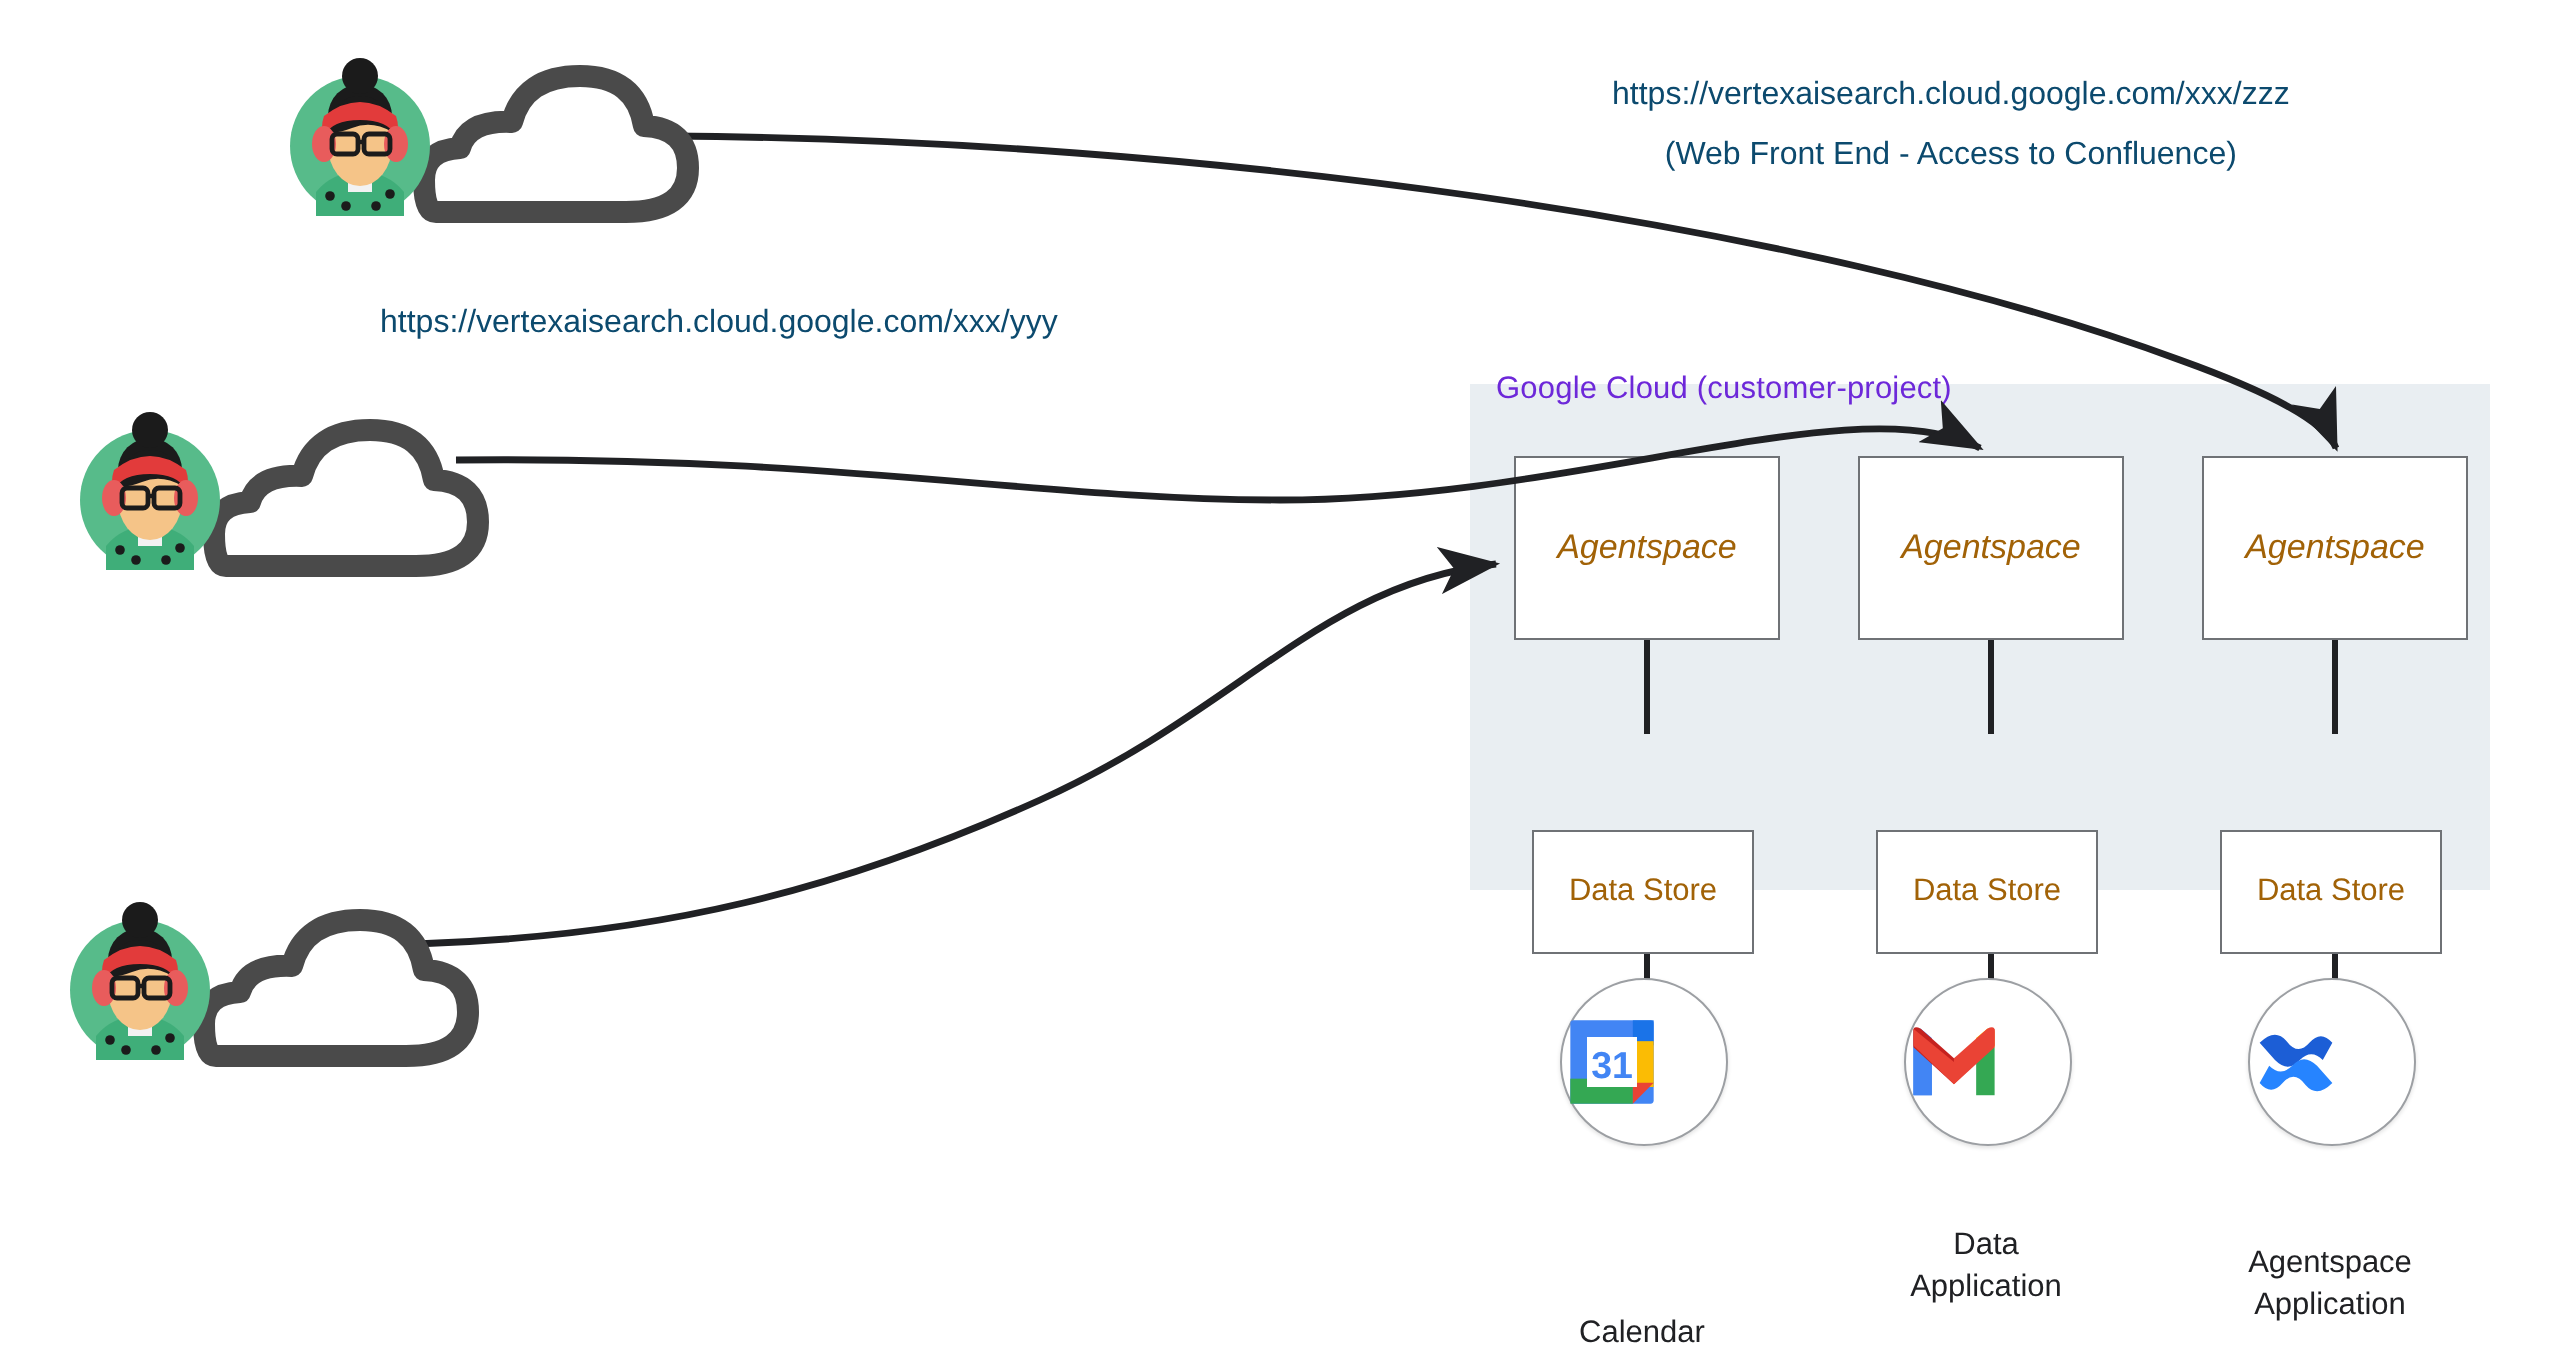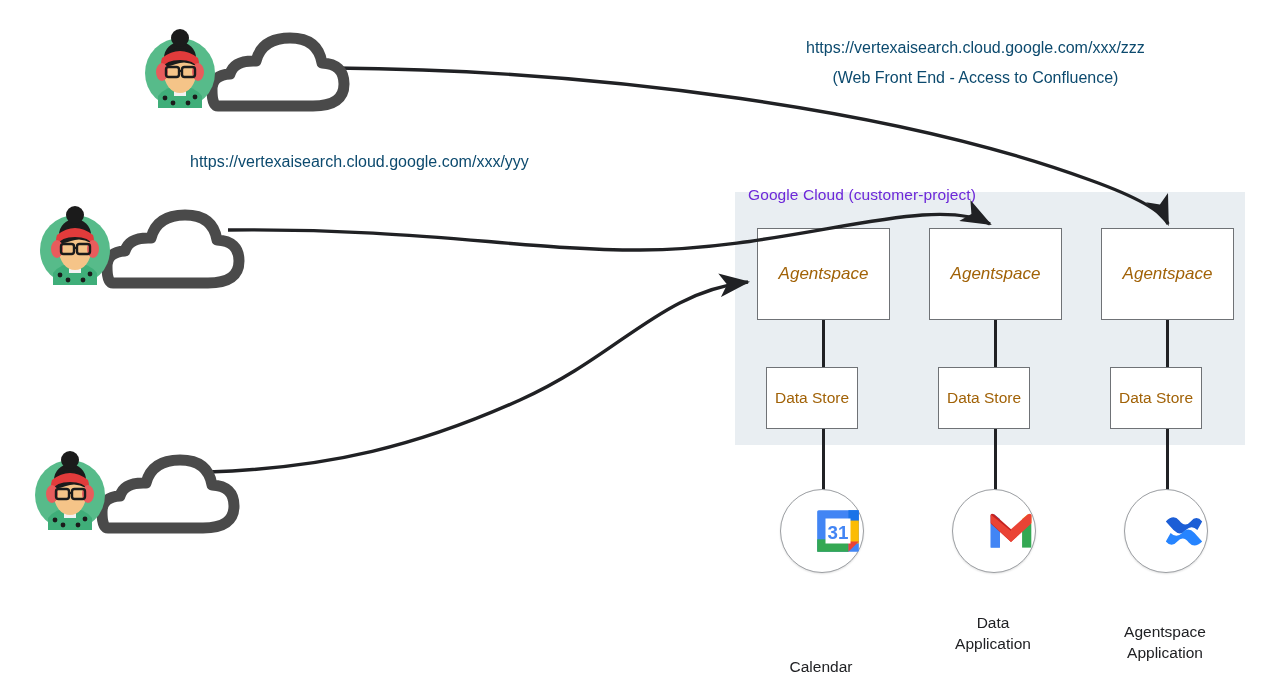--- a/index.html
+++ b/index.html
@@ -19,39 +19,39 @@
     font-size:15.5px;color:#6d28d9;letter-spacing:.1px;white-space:nowrap;
   }
 
   
   .node-box{
     position:absolute;background:#ffffff;border:1.6px solid #6f7276;
     display:flex;align-items:center;justify-content:center;
     font-size:16.5px;color:#a16207;box-sizing:border-box;
   }
   .agentspace{width:133px;height:92px;font-style:italic;font-size:17px;}
-  .datastore{width:92px;height:62px;font-size:15.5px;}
+  .datastore{width:111px;height:62px;font-size:15.5px;margin-top:48px;}
 
   .as1{left:757px;top:228px;} .as2{left:929px;top:228px;} .as3{left:1101px;top:228px;}
   .ds1{left:766px;top:367px;} .ds2{left:938px;top:367px;} .ds3{left:1110px;top:367px;}
 
   
   .stem{position:absolute;width:3px;background:#202124;}
   .stem-a1{left:822px;top:320px;height:47px;}
   .stem-a2{left:994px;top:320px;height:47px;}
   .stem-a3{left:1166px;top:320px;height:47px;}
   .stem-b1{left:822px;top:429px;height:62px;}
   .stem-b2{left:994px;top:429px;height:62px;}
   .stem-b3{left:1166px;top:429px;height:62px;}
 
   
   .app-circle{
     position:absolute;width:82px;height:82px;border-radius:50%;
     background:#ffffff;border:1.1px solid #9c9fa3;
-    display:flex;align-items:center;justify-content:flex-end;
+    display:flex;align-items:center;justify-content:flex-start;
     box-shadow:0 1px 2px rgba(0,0,0,.12);
   }
   .app1{left:780px;top:489px;} .app2{left:952px;top:489px;} .app3{left:1124px;top:489px;}
 
   .app-label{
     position:absolute;width:190px;text-align:center;
     font-size:15.5px;line-height:21px;color:#202124;
   }
   .lbl1{left:726px;top:608px;margin-top:48px;} .lbl2{left:898px;top:612px;} .lbl3{left:1070px;top:621px;}
 

